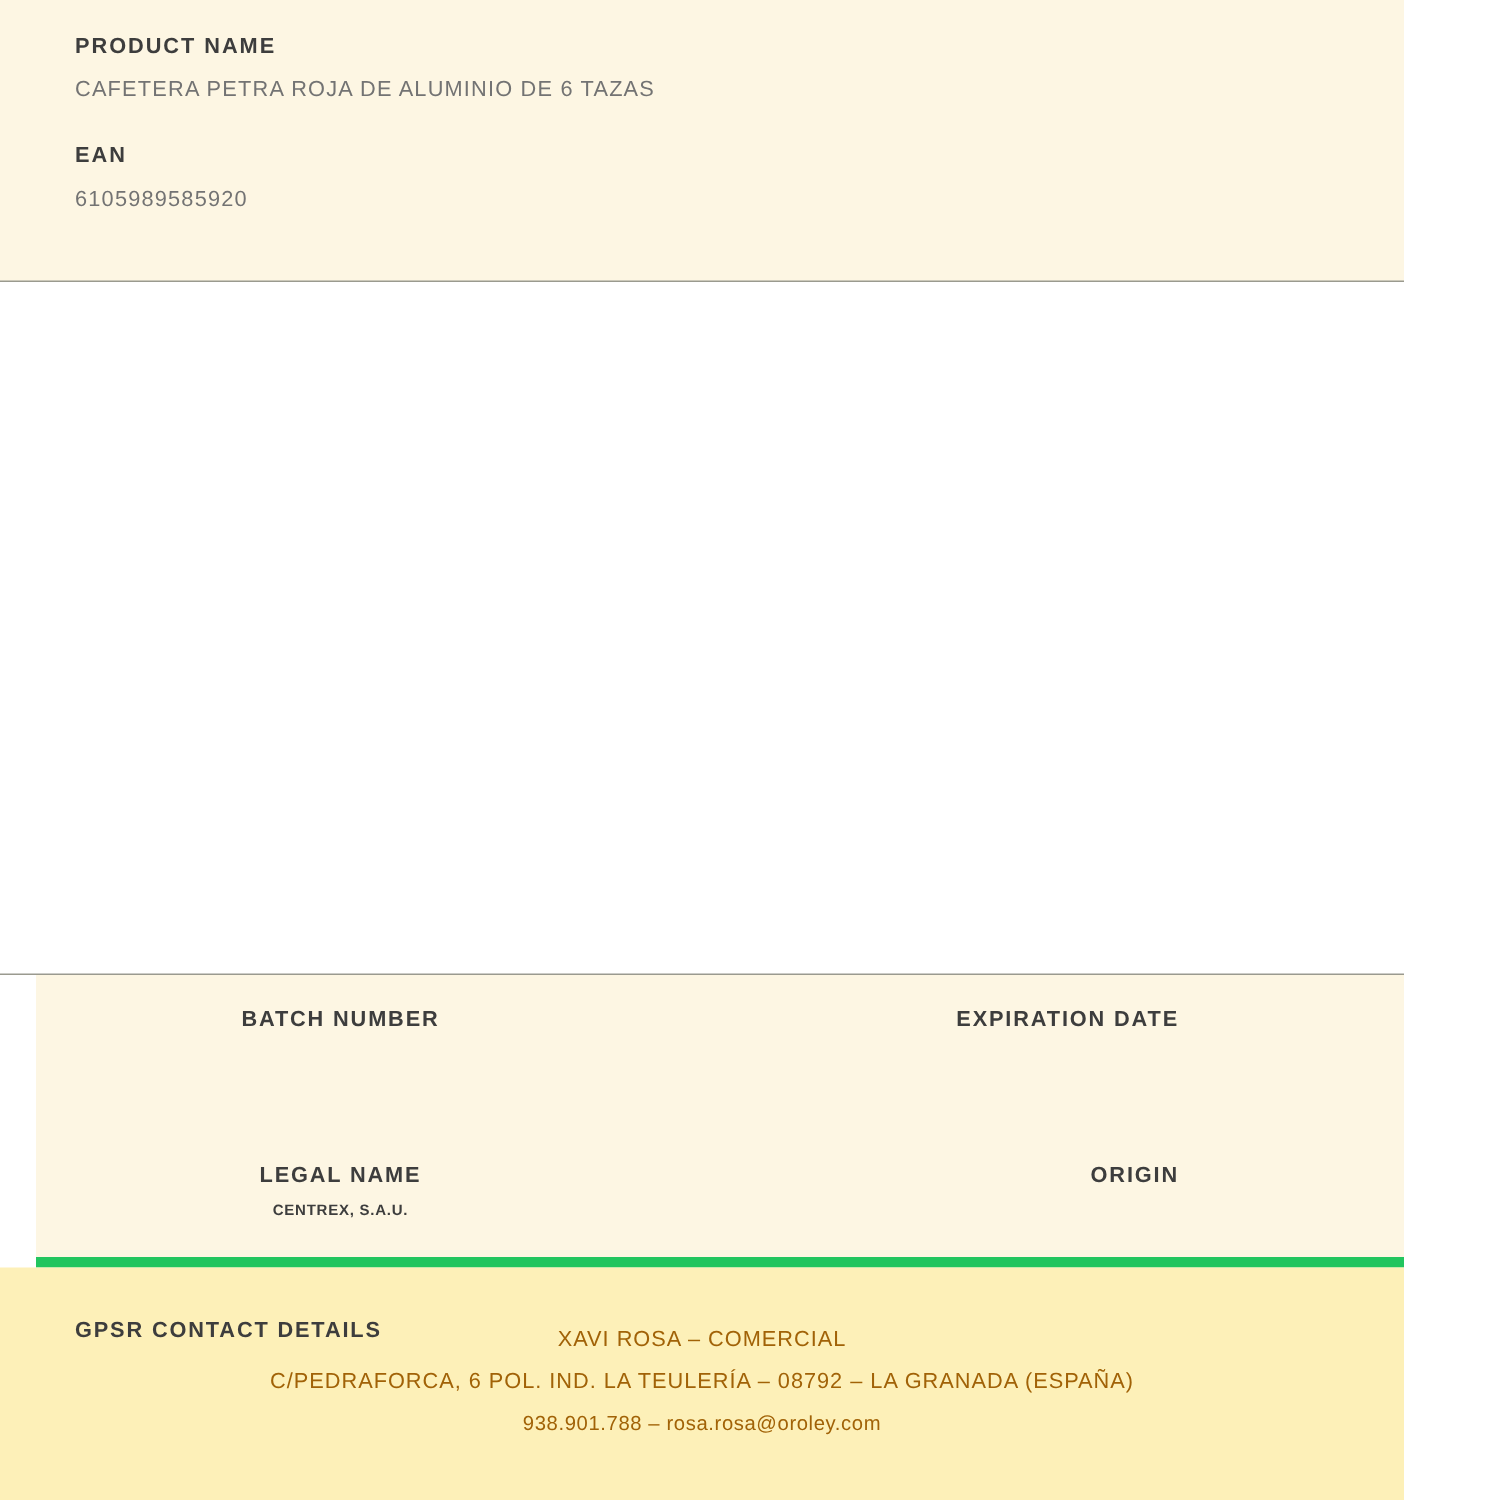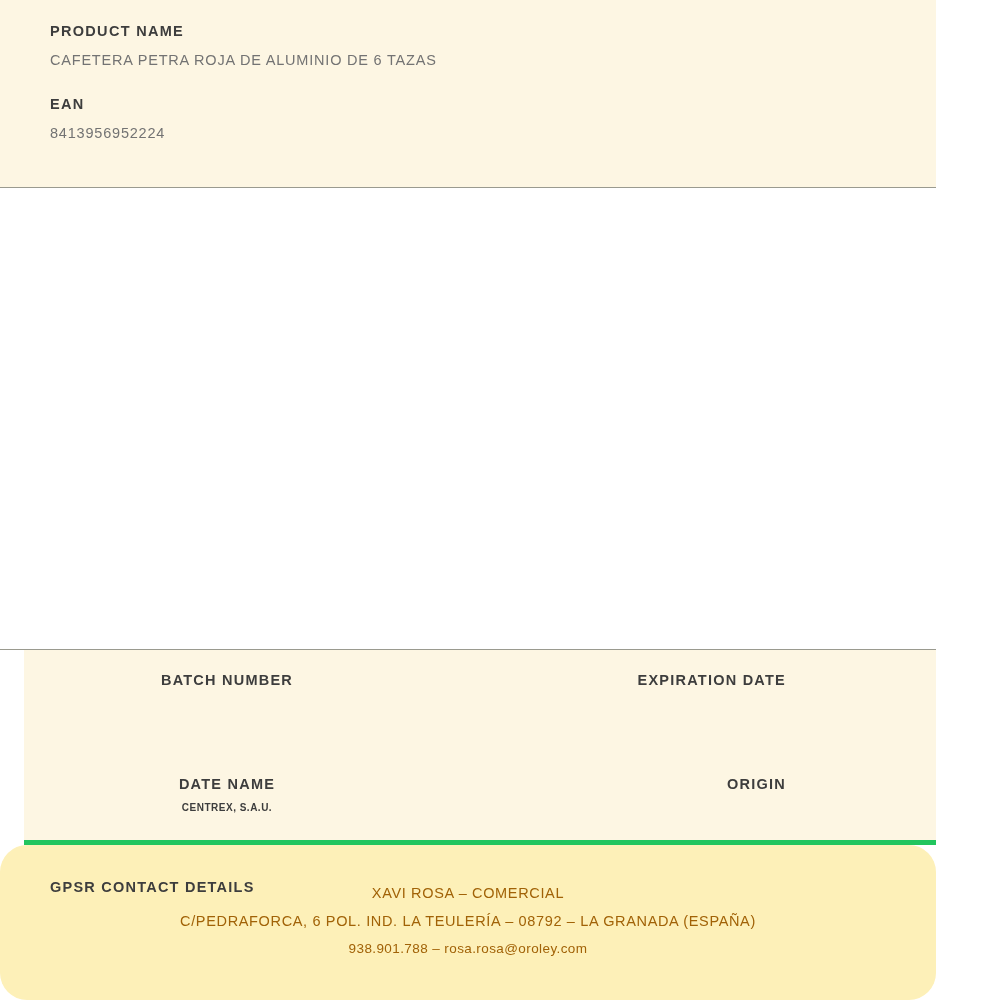--- a/index.html
+++ b/index.html
@@ -61,21 +61,21 @@
   .media-area {
     background: #ffffff;
     flex: 1 1 auto;
     border-bottom: 1px solid #9a9a8f;
     position: relative;
   }
 
   
   .meta-block {
     background: #fdf6e3;
-    border-bottom: 5px solid #22c55e;
+    border-bottom: 7px solid #22c55e;
     height: 195px;
     box-sizing: border-box;
     padding: 22px 50px 18px 50px;
     position: relative;
     margin-left: 24px;
   }
 
   .meta-row {
     display: flex;
     width: 100%;
@@ -114,21 +114,20 @@
     margin-bottom: 62px;
   }
 
   
   .footer-block {
     background: #fdf0b8;
     height: 155px;
     box-sizing: border-box;
     padding: 34px 50px 0 50px;
     position: relative;
-    border-radius: 27px;
   }
 
   .footer-title {
     font-size: 14.5px;
     font-weight: bold;
     letter-spacing: 0.085em;
     color: #3d3d3d;
     position: absolute;
     left: 50px;
     top: 34px;
@@ -154,40 +153,40 @@
 
 <div class="sheet">
 
   <div class="top-block">
     <div class="field-group">
       <div class="field-label">PRODUCT NAME</div>
       <div class="field-value">CAFETERA PETRA ROJA DE ALUMINIO DE 6 TAZAS</div>
     </div>
     <div class="field-group">
       <div class="field-label">EAN</div>
-      <div class="field-value">8413956952224</div>
+      <div class="field-value">6105989585920</div>
     </div>
   </div>
 
   <div class="media-area"></div>
 
   <div class="meta-block">
     <div class="meta-row meta-row-top">
       <div class="meta-cell left-col">
         <div class="meta-label">BATCH NUMBER</div>
         <div class="meta-value"></div>
       </div>
       <div class="meta-cell right-col">
         <div class="meta-label">EXPIRATION DATE</div>
         <div class="meta-value"></div>
       </div>
     </div>
     <div class="meta-row">
       <div class="meta-cell left-col">
-        <div class="meta-label">DATE NAME</div>
+        <div class="meta-label">LEGAL NAME</div>
         <div class="meta-value">CENTREX, S.A.U.</div>
       </div>
       <div class="meta-cell right-col">
         <div class="meta-label">ORIGIN</div>
       </div>
     </div>
   </div>
 
   <div class="footer-block">
     <div class="footer-title">GPSR CONTACT DETAILS</div>

